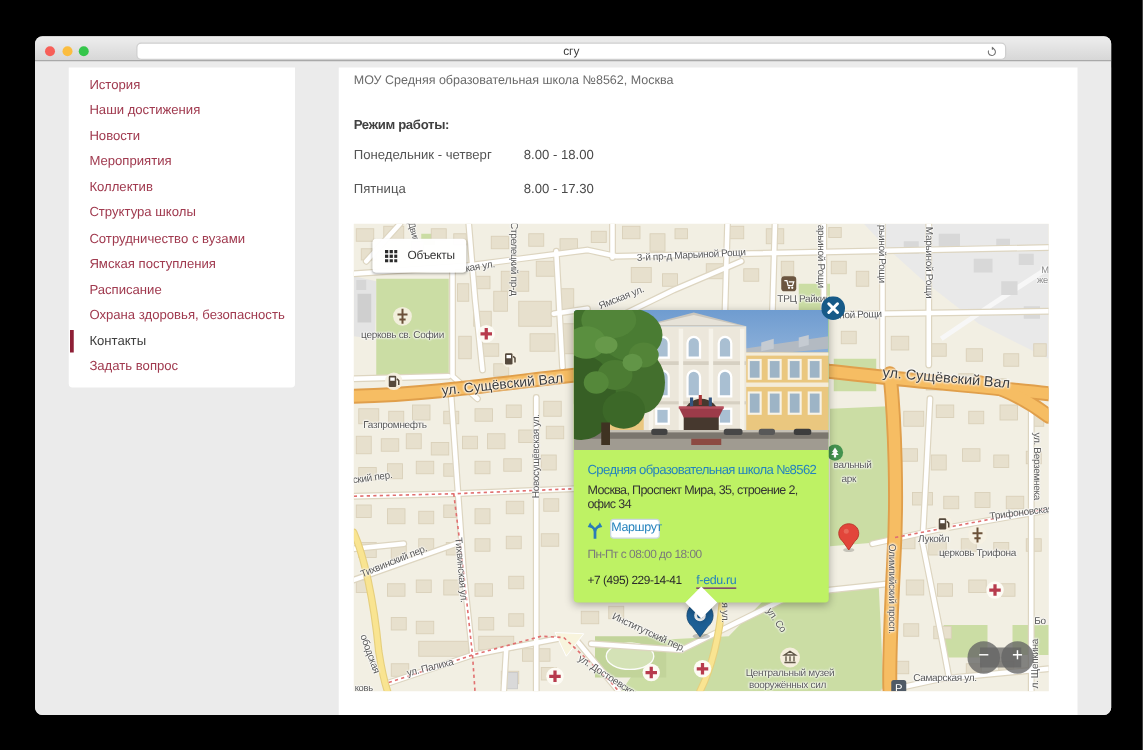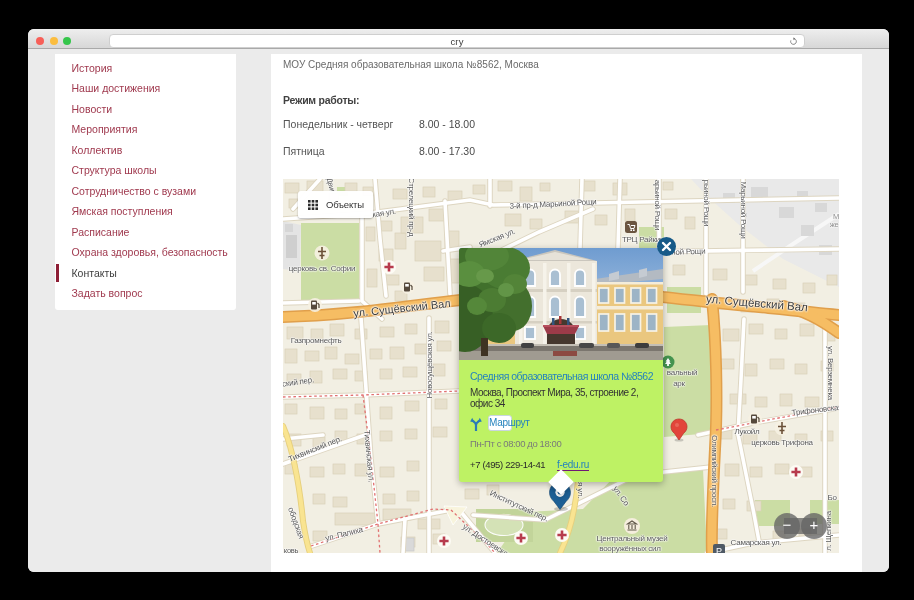--- a/index.html
+++ b/index.html
@@ -61,21 +61,21 @@
   
   .balloon { position:absolute; left:176px; top:69px; width:204px; height:234px;
     background:#bef264; border-radius:3px; box-shadow:0 2px 7px rgba(0,0,0,0.3); }
   .balloon .photo { position:absolute; left:0; top:0; width:204px; height:112px;
     border-radius:3px 3px 0 0; overflow:hidden; }
   .b-title { position:absolute; left:11px; top:122px; font-size:10.5px; letter-spacing:-0.5px; color:#2583bd;
     white-space:nowrap; cursor:pointer; }
   .b-addr1 { position:absolute; left:11px; top:139px; font-size:10px; letter-spacing:-0.5px; color:#333; white-space:nowrap; }
   .b-addr2 { position:absolute; left:11px; top:150px; font-size:10px; letter-spacing:-0.5px; color:#333; white-space:nowrap; }
   .b-route-icon { position:absolute; left:10px; top:168px; width:14px; height:16px; }
-  .b-route-btn { position:absolute; left:29px; top:167px; width:24px; height:16px;
+  .b-route-btn { position:absolute; left:29px; top:167px; width:40px; height:16px;
     border:1px solid #c9d6df; border-radius:3px; font-size:10px; letter-spacing:-0.3px; color:#2583bd;
     text-align:center; line-height:14px; cursor:pointer; background:#fff; white-space:nowrap; }
   .b-hours { position:absolute; left:11px; top:190px; font-size:9.5px; letter-spacing:-0.4px; color:#7a7a7a; white-space:nowrap; }
   .b-phone { position:absolute; left:11px; top:211px; font-size:9.5px; letter-spacing:-0.35px; color:#2b2b2b; white-space:nowrap; }
   .b-site { position:absolute; left:98px; top:211px; font-size:10px; letter-spacing:-0.3px; color:#2583bd;
     border-bottom:1px solid #701a75; cursor:pointer; white-space:nowrap; }
   .b-tail { position:absolute; left:269px; top:294px; width:18px; height:18px;
     background:#fff; transform:rotate(45deg); box-shadow:3px 3px 4px rgba(0,0,0,0.15); }
   .b-close { position:absolute; left:374px; top:58px; width:19px; height:19px; cursor:pointer; }
 </style>

